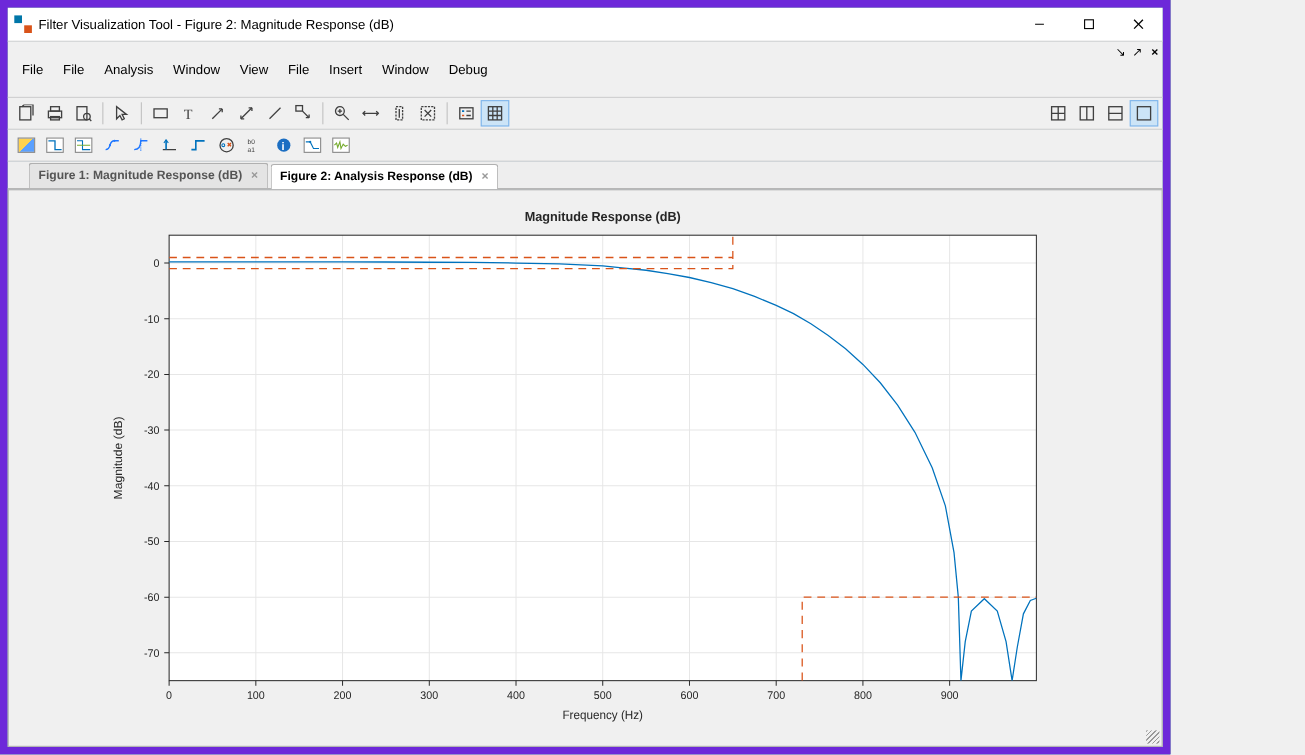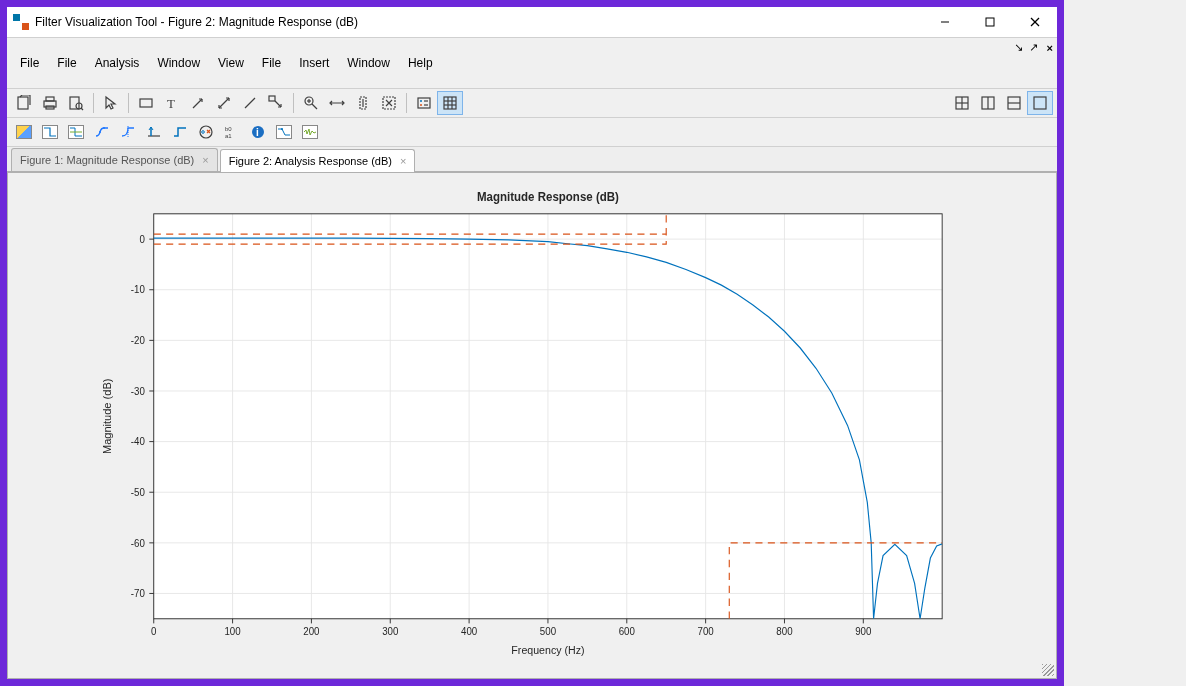--- a/index.html
+++ b/index.html
@@ -19,21 +19,21 @@
   .toolbar .tbtn { width:24px; height:22px; display:flex; align-items:center; justify-content:center; border:1px solid transparent; }
   .toolbar .tbtn.selected { background:#cce4f7; border-color:#7eb4ea; }
   .toolbar .sep { width:1px; height:20px; background:#c0c0c0; margin:0 4px; }
   .toolbar .spacer { flex:1; }
   .tbtn svg { width:16px; height:16px; }
   .icon-stroke { stroke:#404040; stroke-width:1.2; fill:none; }
   .colorbox { width:14px; height:12px; border:1px solid #888; }
 
   .toolbar2 .tbtn svg { width:18px; height:16px; }
 
-  .tabbar { height:24px; background:#eeeeee; display:flex; align-items:flex-end; padding-left:4px; border-bottom:1px solid #b0b0b0; }
+  .tabbar { height:24px; background:#eeeeee; display:flex; align-items:flex-end; padding-left:19px; border-bottom:1px solid #b0b0b0;font-weight:bold; }
   .tab { height:22px; display:flex; align-items:center; padding:0 8px; font-size:11px; border:1px solid #b0b0b0; border-bottom:none; margin-right:2px; background:#e4e4e4; border-radius:3px 3px 0 0; color:#555; }
   .tab.active { background:#fff; color:#000; position:relative; top:1px; }
   .tab .tab-x { margin-left:8px; color:#999; font-size:11px; }
 
   .canvas-area { flex:1; background:#f0f0f0; position:relative; border:1px solid #b0b0b0; margin:0; overflow:hidden; }
   .plot-wrap { position:absolute; inset:4px; background:#f0f0f0; }
   svg.plotsvg { position:absolute; inset:0; width:100%; height:100%; }
   .axis-text { font-family:"Segoe UI", Arial, sans-serif; font-size:11px; fill:#262626; }
   .title-text { font-family:"Segoe UI", Arial, sans-serif; font-size:13px; font-weight:bold; fill:#262626; text-anchor:middle; }
   .label-text { font-family:"Segoe UI", Arial, sans-serif; font-size:12px; fill:#262626; text-anchor:middle; }
@@ -75,21 +75,21 @@
 
   <div class="menubar">
     <div class="menuitem">File</div>
     <div class="menuitem">File</div>
     <div class="menuitem">Analysis</div>
     <div class="menuitem">Window</div>
     <div class="menuitem">View</div>
     <div class="menuitem">File</div>
     <div class="menuitem">Insert</div>
     <div class="menuitem">Window</div>
-    <div class="menuitem">Help</div>
+    <div class="menuitem">Debug</div>
     <div class="dock-ctrl">
       <span>↘</span>
       <span style="margin-left:2px;">↗</span>
       <span style="margin-left:4px;font-weight:bold;">×</span>
     </div>
   </div>
 
   <div class="toolbar">
     <div class="tbtn">
         <svg viewBox="0 0 16 16">

